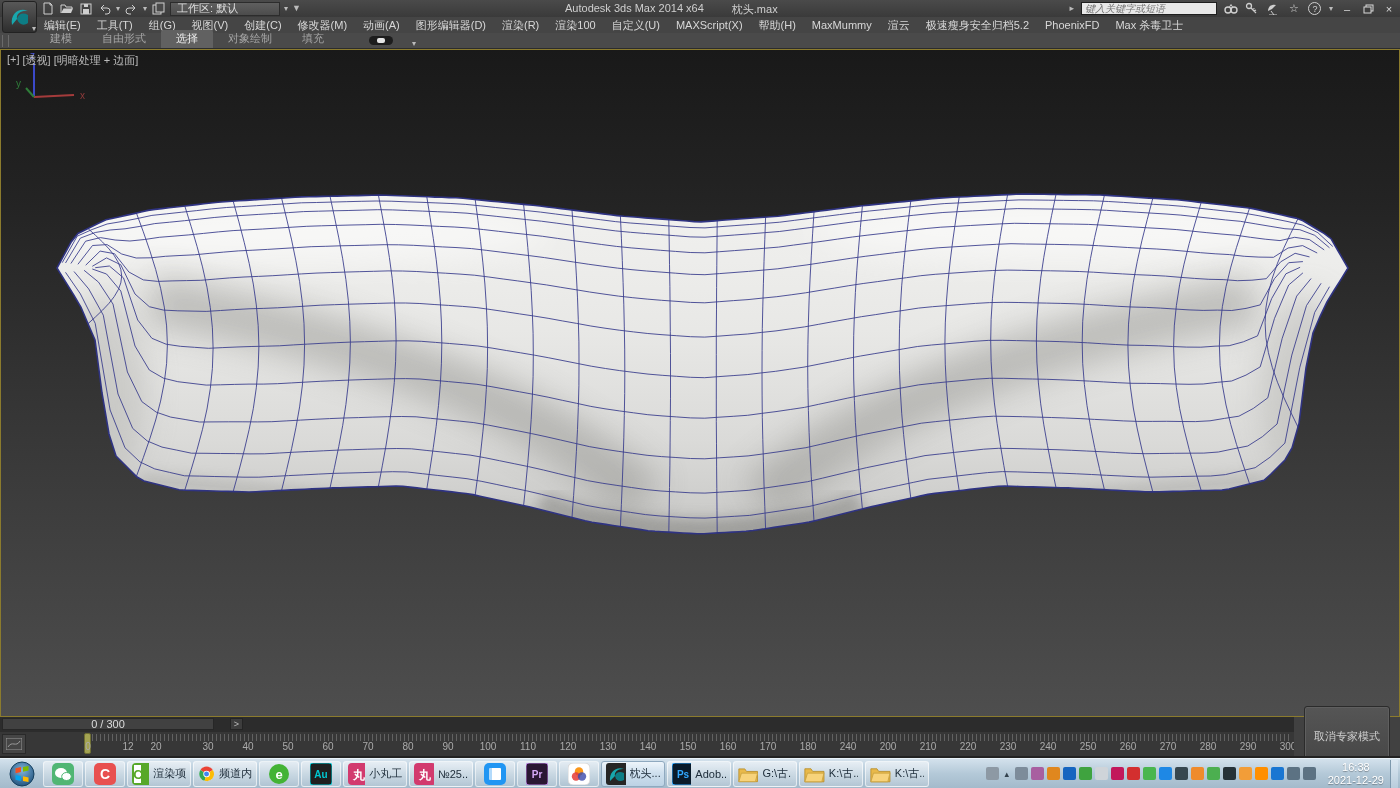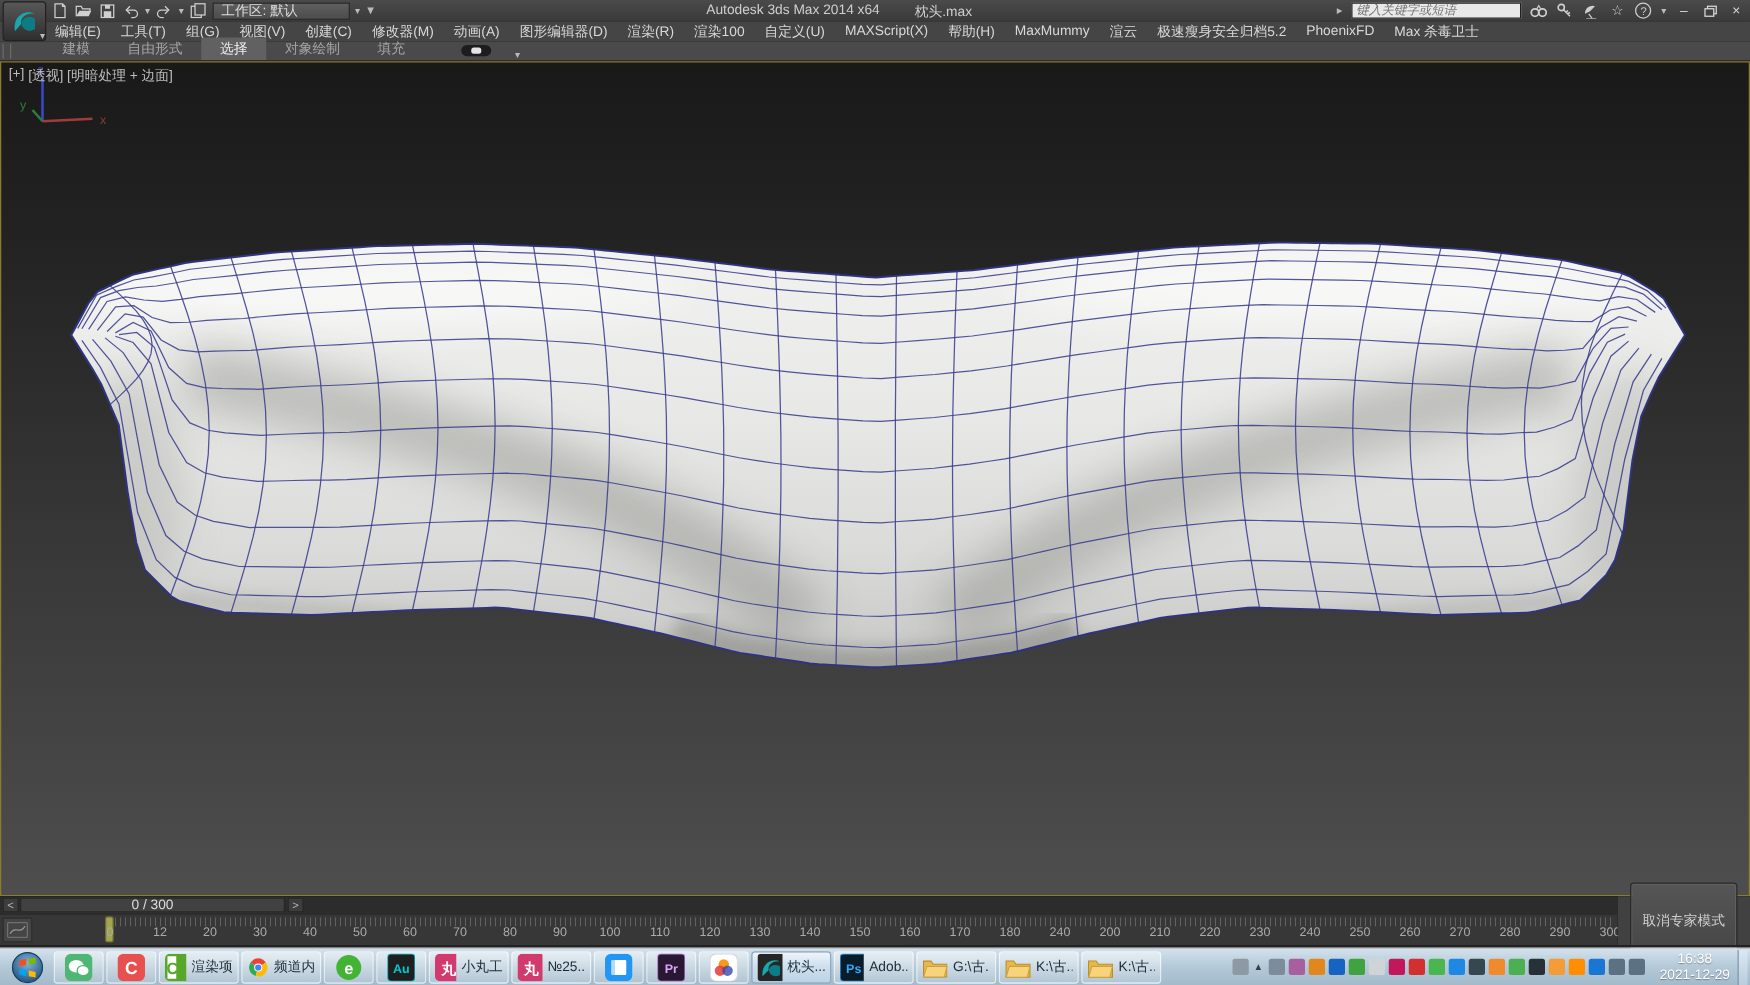--- a/index.html
+++ b/index.html
@@ -37,21 +37,21 @@
   
   .viewport{position:absolute;left:0;top:49px;width:1400px;height:668px;
             background:linear-gradient(#191919,#232323 22%,#363636 55%,#4e4e4e 100%);
             box-shadow:inset 0 0 0 1px #8b7b2d;}
   .viewport svg{position:absolute;left:0;top:0;}
   .vp-label{position:absolute;left:7px;top:4px;display:flex;gap:3px;color:#bdbdbd;font-size:11px;z-index:3;}
   
   .timeslider{position:absolute;left:0;top:717px;width:1294px;height:15px;background:#2c2c2c;}
   .ts-btn{position:absolute;top:1px;width:13px;height:12px;background:#3d3d3d;border:1px solid #242424;
           color:#bbb;font-size:9px;display:flex;align-items:center;justify-content:center;box-sizing:border-box;}
-  .ts-frame{position:absolute;left:16px;top:1px;width:212px;height:12px;background:#414141;
+  .ts-frame{position:absolute;left:2px;top:1px;width:212px;height:12px;background:#414141;
             border:1px solid #272727;color:#ddd;display:flex;align-items:center;justify-content:center;box-sizing:border-box;}
   .ruler{position:absolute;left:0;top:732px;width:1294px;height:24px;background:#373737;}
   .ticks{position:absolute;left:88px;top:2px;width:1201px;height:7px;
          background:repeating-linear-gradient(90deg,#626262 0,#626262 1px,transparent 1px,transparent 4px);}
   .ruler-num{position:absolute;top:9px;transform:translateX(-50%);color:#ababab;font-size:10px;}
   .slider-handle{position:absolute;left:84px;top:1px;width:7px;height:21px;background:#a3a352;
                  border:1px solid #6e6e33;border-radius:2px;box-sizing:border-box;}
   .mce-btn{position:absolute;left:2px;top:2px;width:24px;height:20px;background:#454545;
            border:1px solid #2a2a2a;box-sizing:border-box;display:flex;align-items:center;justify-content:center;}
   .expert-panel{position:absolute;left:1294px;top:717px;width:106px;height:39px;background:#414141;
@@ -274,21 +274,21 @@
     <span class="mce-btn">
       <svg width="16" height="12">
           <rect x="0" y="0" width="16" height="12" fill="none" stroke="#9a9a9a"></rect>
           <path d="M2 9 C6 2 10 10 14 3" fill="none" stroke="#9a9a9a"></path>
         </svg>
     </span>
     <span class="ticks"></span>
     <span class="slider-handle"></span>
   <span class="ruler-num" style="left: 88px;">0</span>
       <span class="ruler-num" style="left: 128px;">12</span>
-      <span class="ruler-num" style="left: 168px;">20</span>
+      <span class="ruler-num" style="left: 156px;">20</span>
       <span class="ruler-num" style="left: 208px;">30</span>
       <span class="ruler-num" style="left: 248px;">40</span>
       <span class="ruler-num" style="left: 288px;">50</span>
       <span class="ruler-num" style="left: 328px;">60</span>
       <span class="ruler-num" style="left: 368px;">70</span>
       <span class="ruler-num" style="left: 408px;">80</span>
       <span class="ruler-num" style="left: 448px;">90</span>
       <span class="ruler-num" style="left: 488px;">100</span>
       <span class="ruler-num" style="left: 528px;">110</span>
       <span class="ruler-num" style="left: 568px;">120</span>

